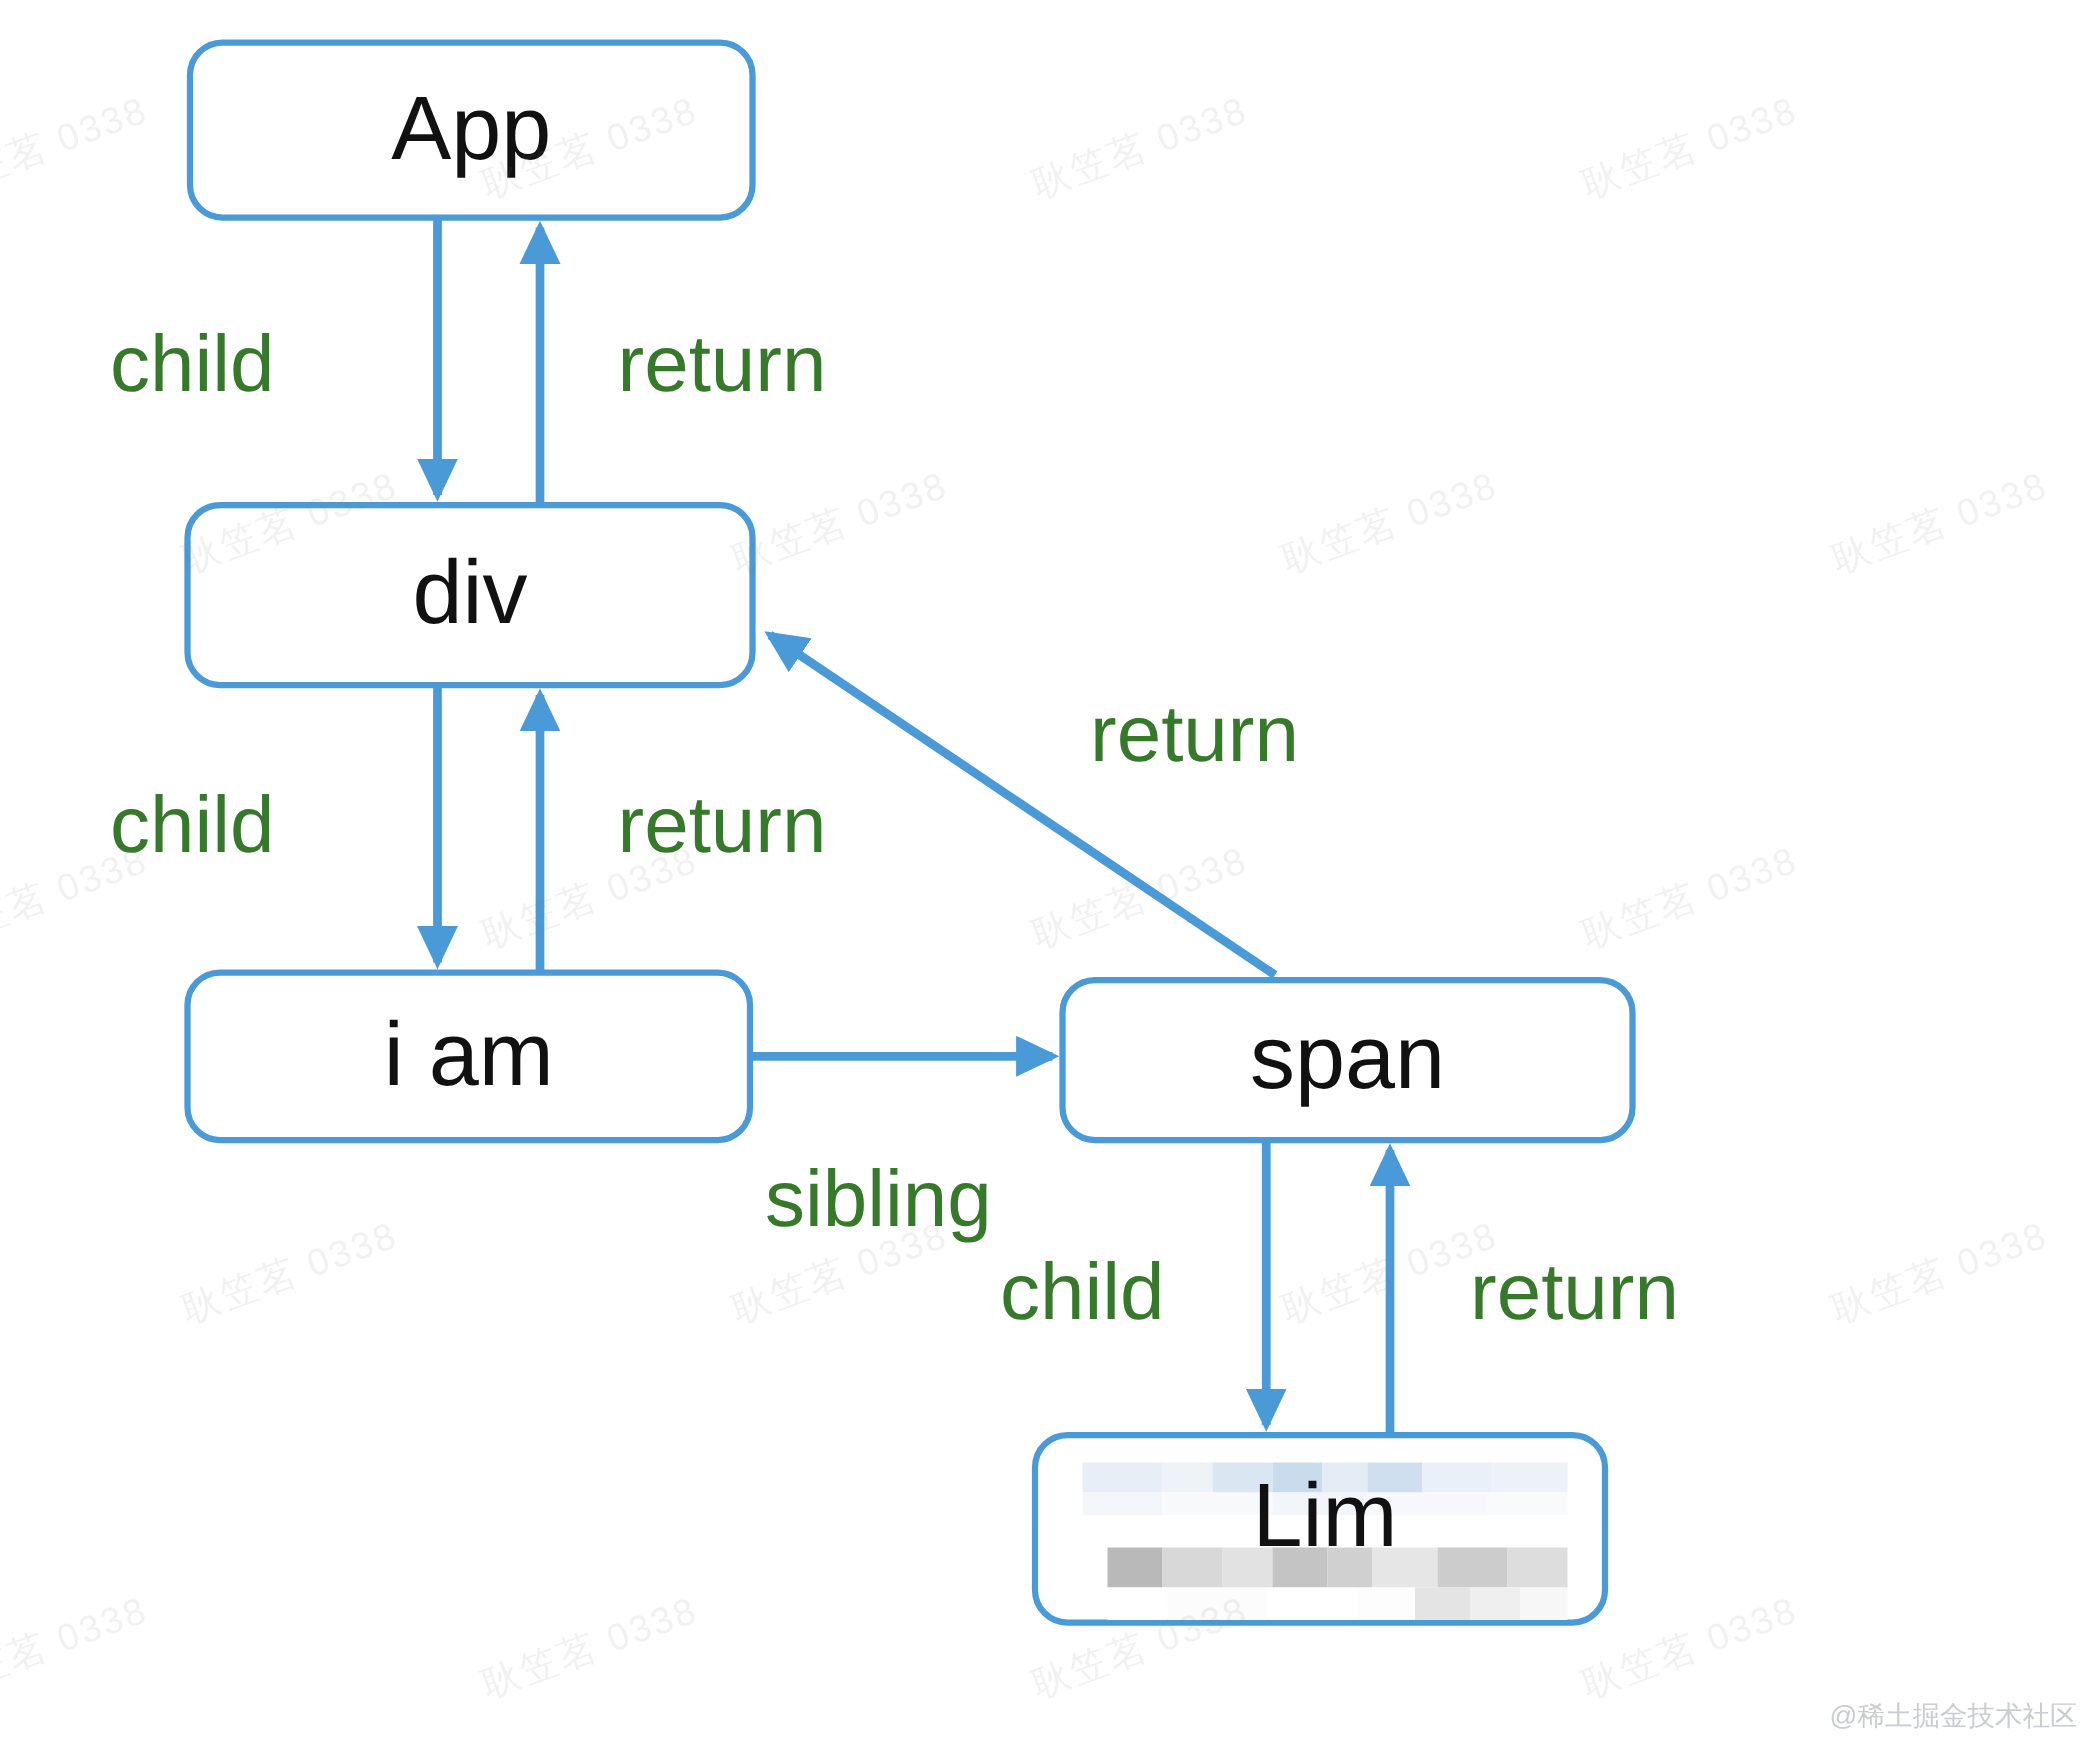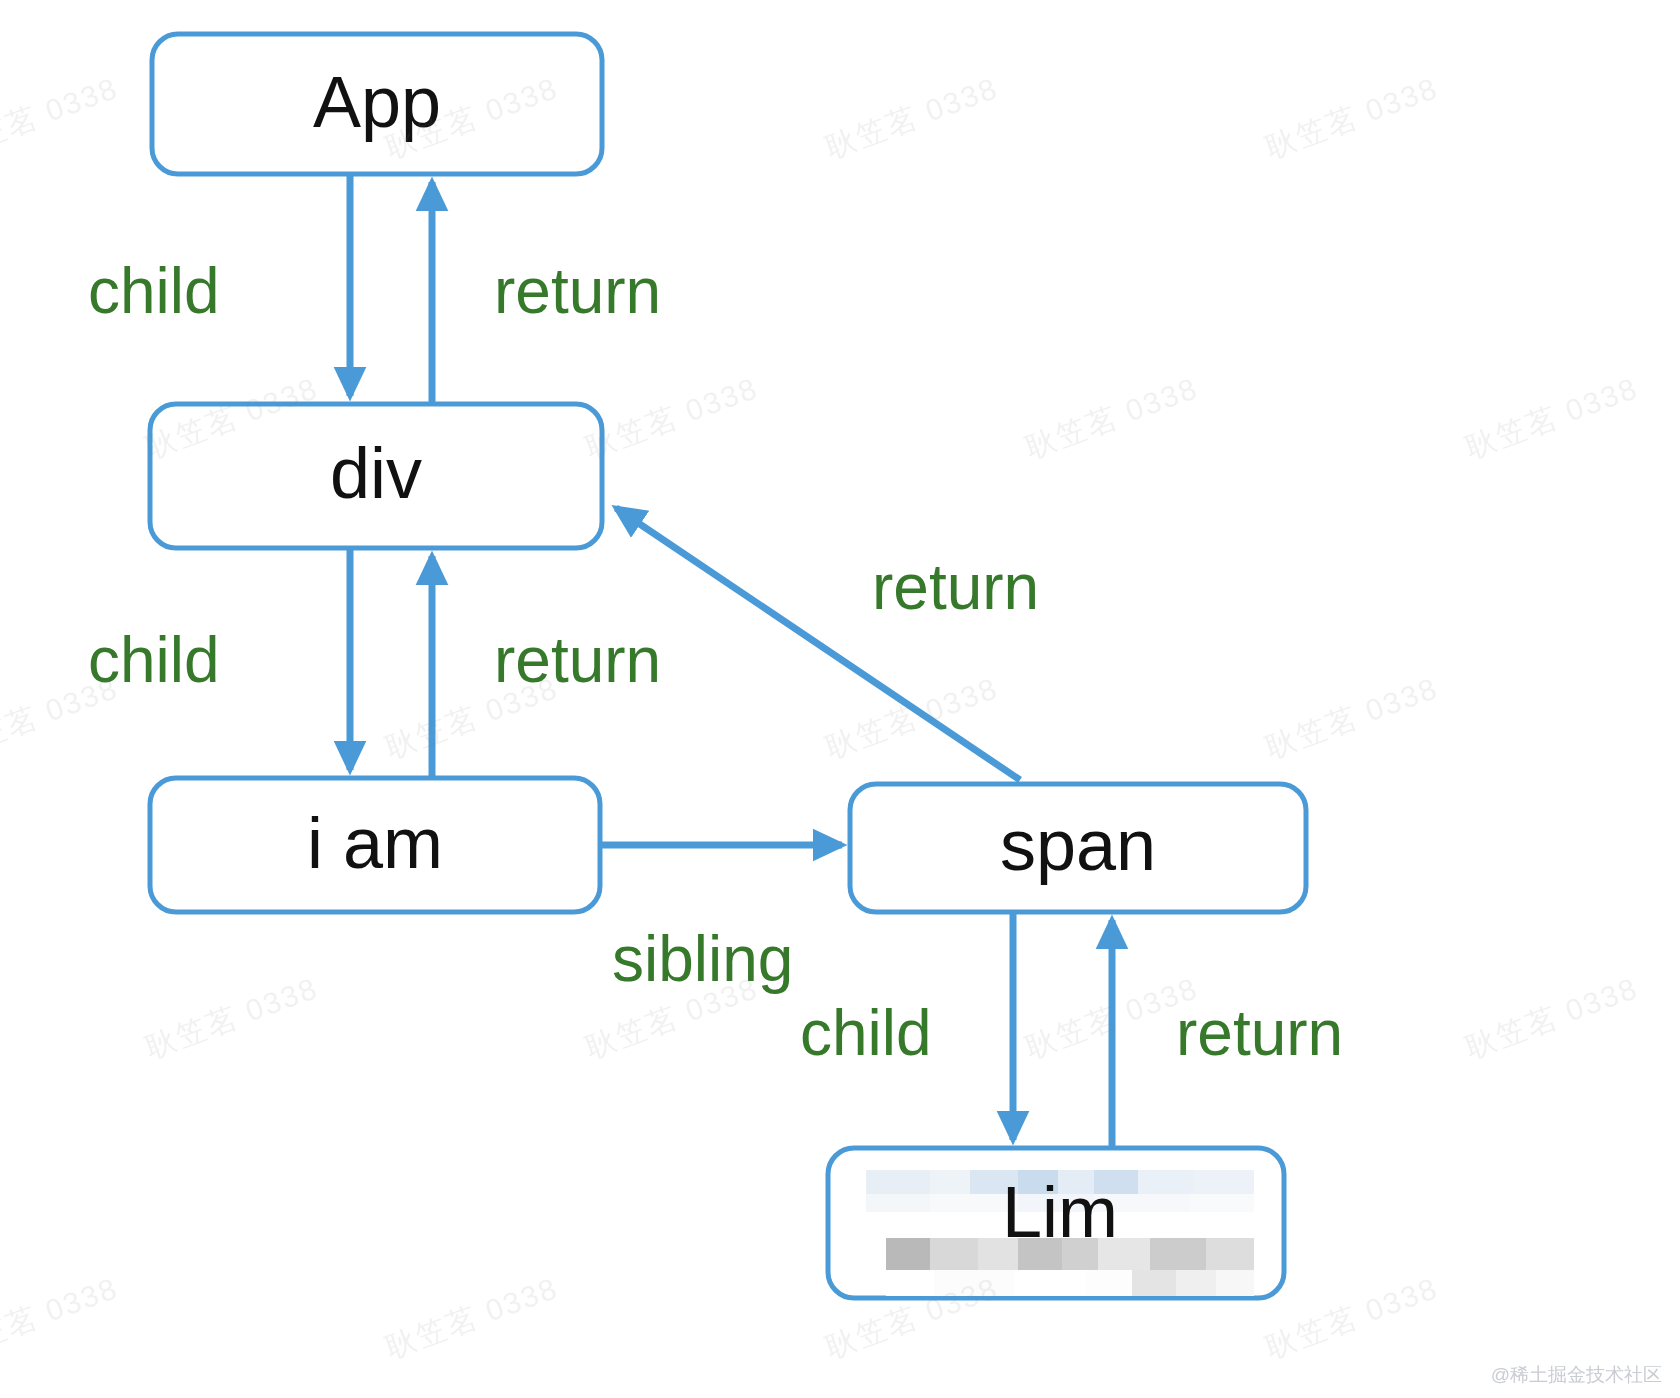--- a/index.html
+++ b/index.html
@@ -73,21 +73,21 @@
     pointer-events: none;
   }
   .mo {
     position: absolute;
   }
   #attribution {
     position: absolute;
     right: 18px;
     bottom: 10px;
     font-family: "Liberation Sans", sans-serif;
-    font-size: 19px;
+    font-size: 22px;
     color: #c9ccd1;
     white-space: nowrap;
   }
 </style>
 </head>
 <body>
 
 <div id="canvas">
 
   <svg id="diagram" viewBox="0 0 1680 1398">

